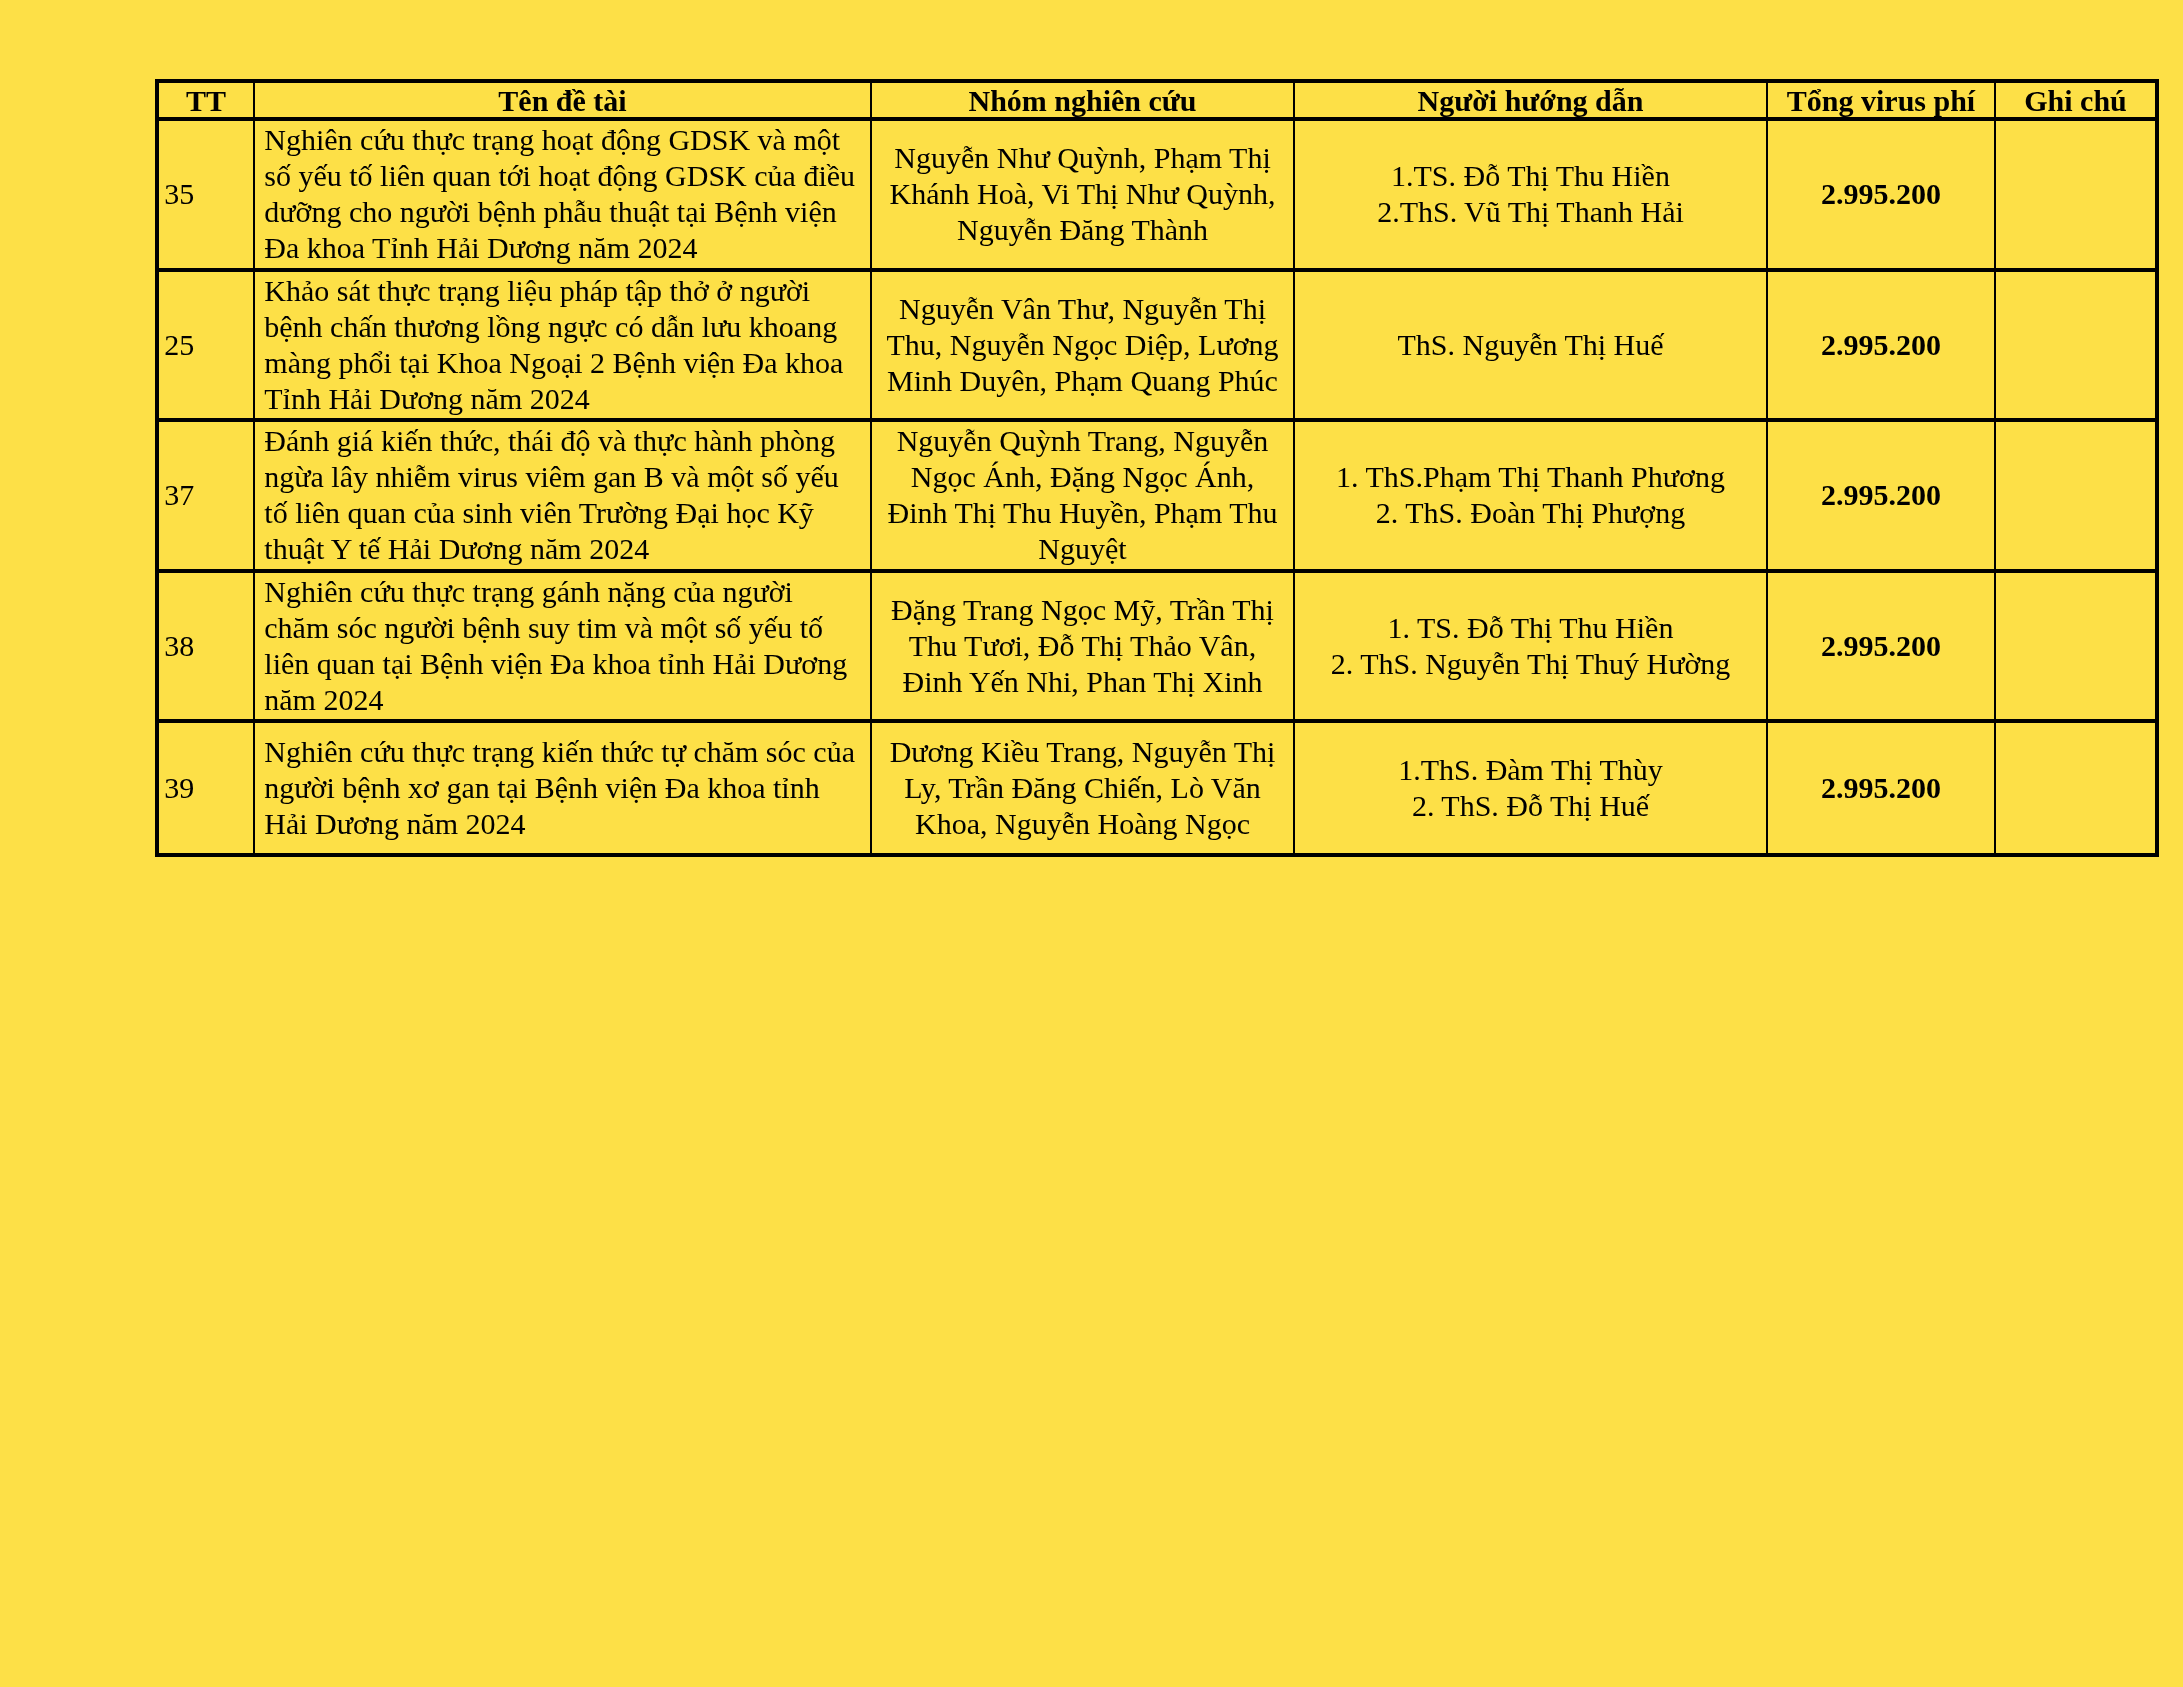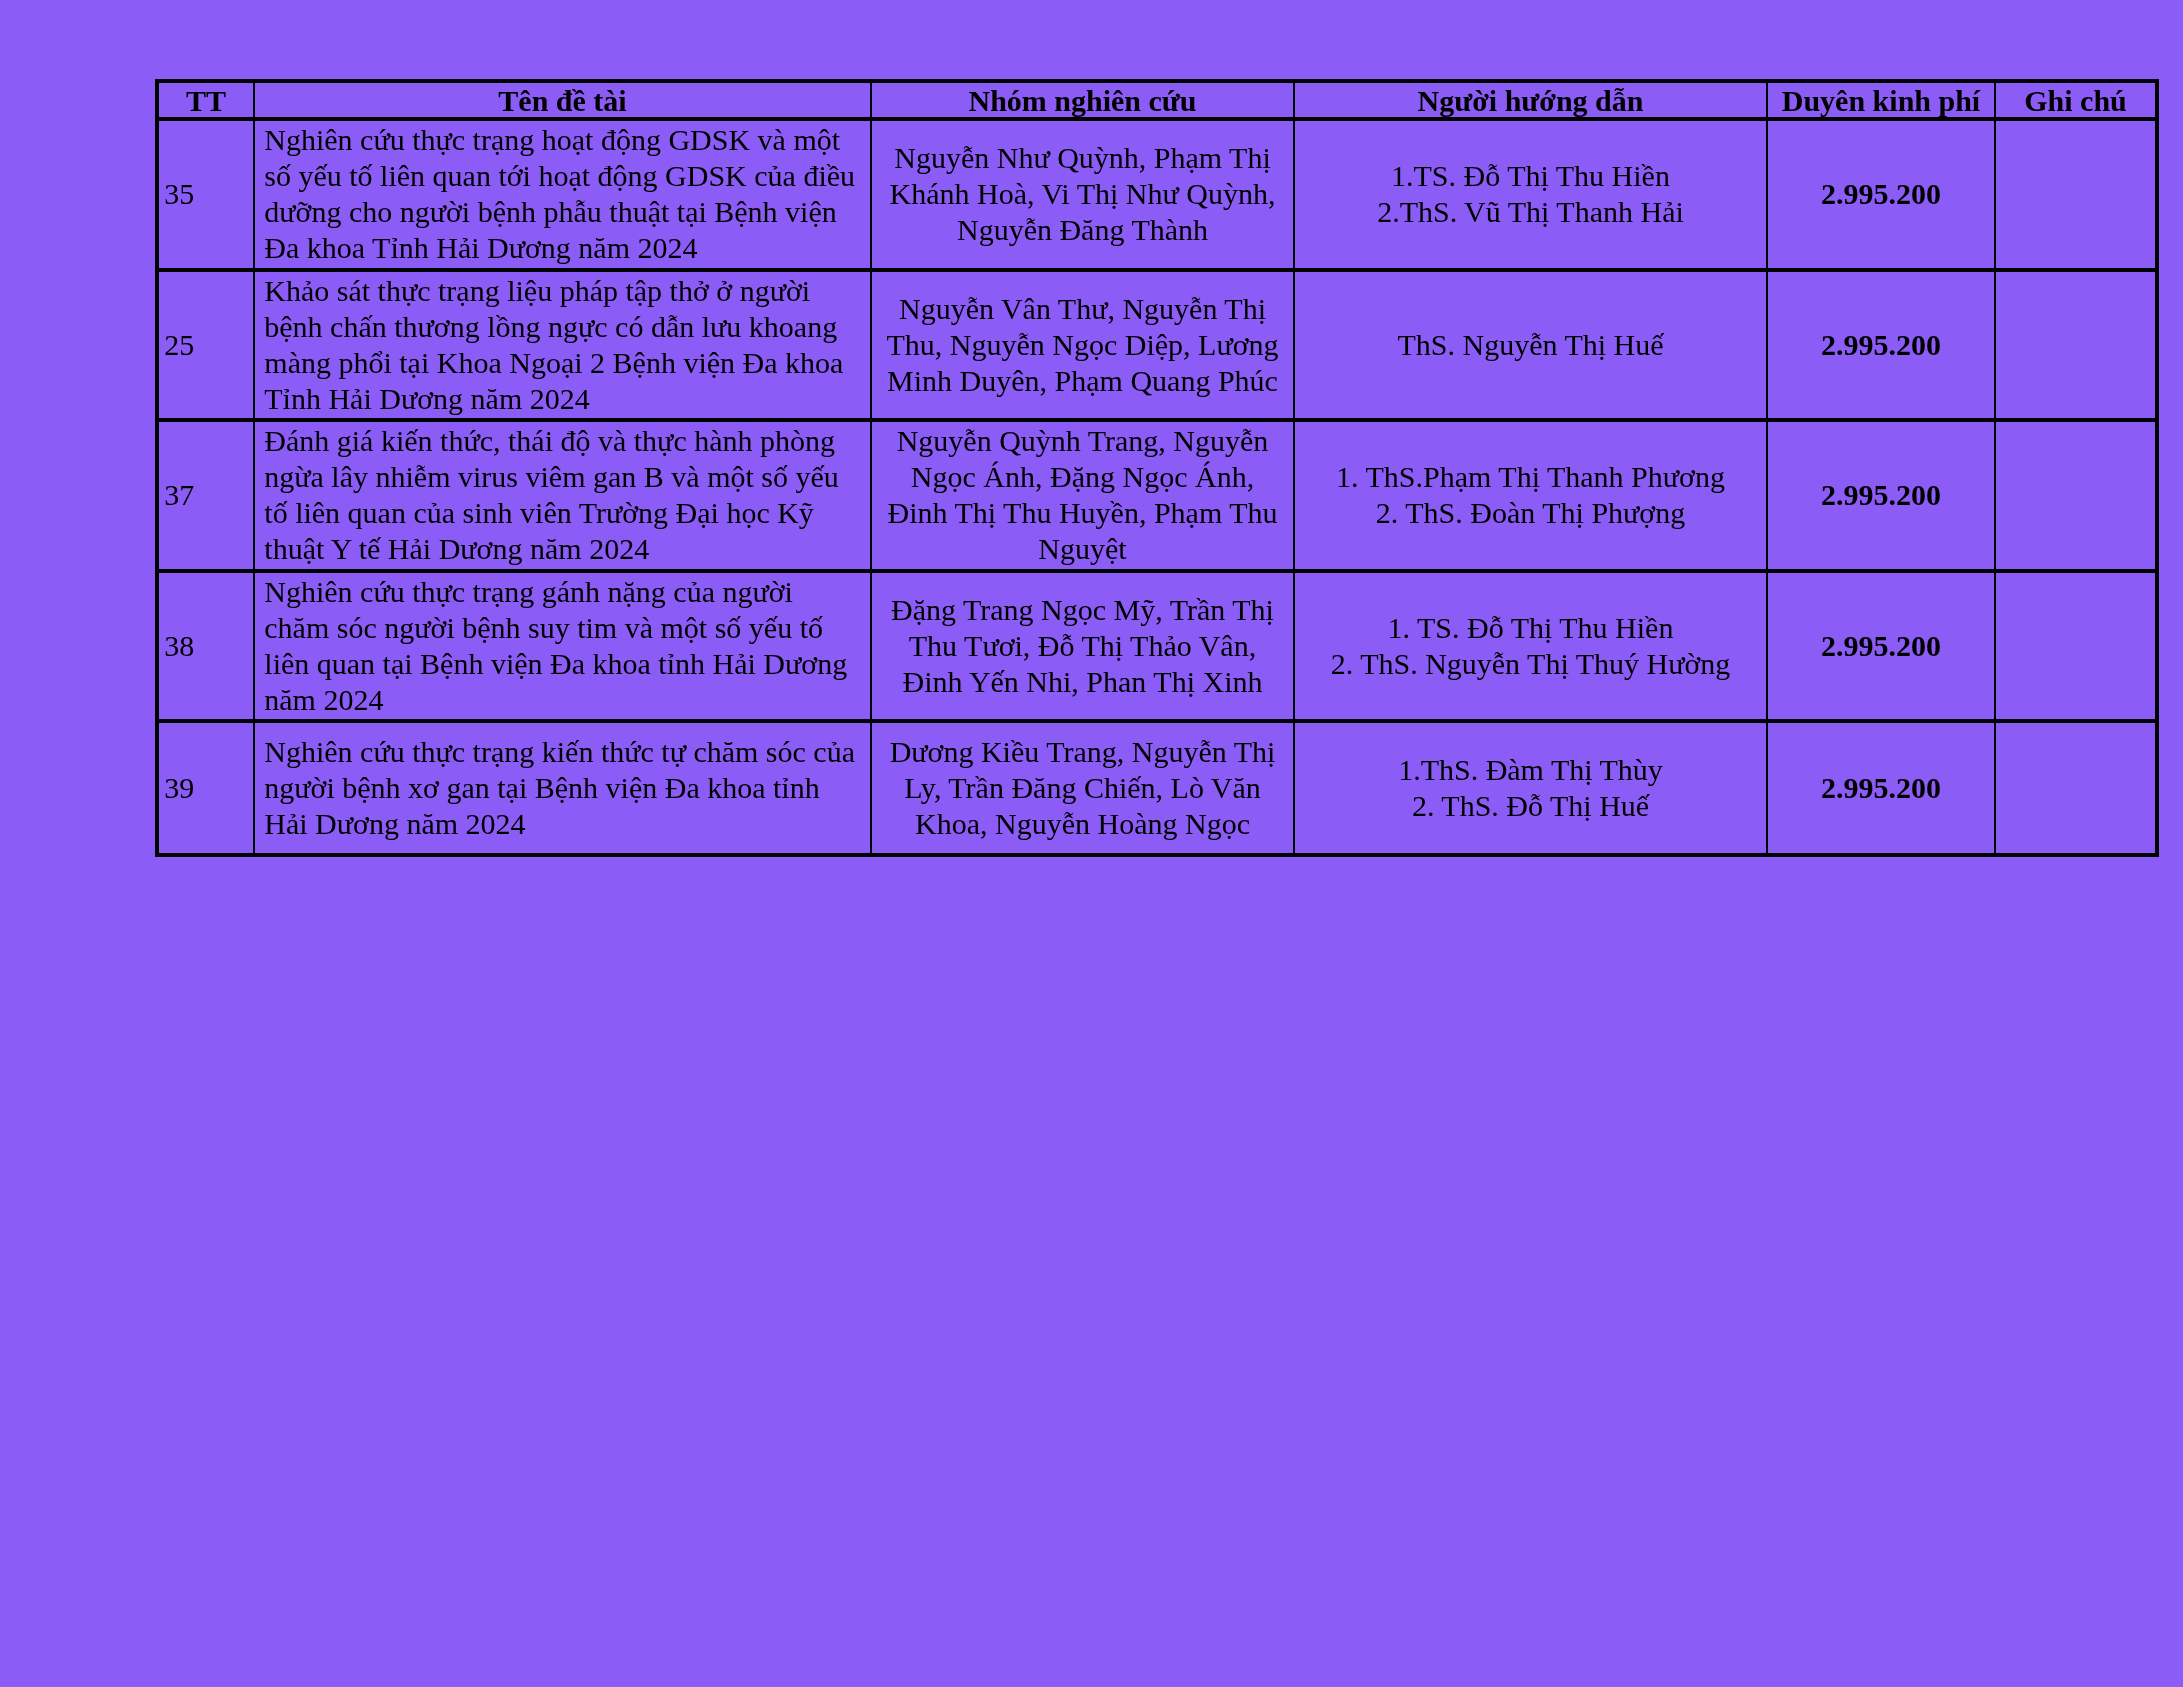--- a/index.html
+++ b/index.html
@@ -4,21 +4,21 @@
 <style>
   html, body {
     margin: 0;
     padding: 0;
     background: #ffffff;
   }
   .page {
     position: relative;
     width: 2183px;
     height: 1687px;
-    background: #8b5cf6;
+    background: #fde047;
     color: #000000;
     font-family: "Liberation Serif", "DejaVu Serif", serif;
     overflow: hidden;
   }
   table.doc-table {
     position: absolute;
     left: 155px;
     top: 79px;
     width: 2001px;
     border-collapse: collapse;
@@ -83,21 +83,21 @@
       <col style="width:473px">
       <col style="width:228px">
       <col style="width:162px">
     </colgroup>
     <thead>
       <tr style="height:34px">
         <th>TT</th>
         <th>Tên đề tài</th>
         <th>Nhóm nghiên cứu</th>
         <th>Người hướng dẫn</th>
-        <th>Duyên kinh phí</th>
+        <th>Tổng virus phí</th>
         <th>Ghi chú</th>
       </tr>
     </thead>
     <tbody>
       <tr class="sep" style="height:142px">
         <td class="cell-tt">35</td>
         <td class="cell-title">Nghiên cứu thực trạng hoạt động GDSK và một số yếu tố liên quan tới hoạt động GDSK của điều dưỡng cho người bệnh phẫu thuật tại Bệnh viện Đa khoa Tỉnh Hải Dương năm 2024</td>
         <td class="cell-team">Nguyễn Như Quỳnh, Phạm Thị Khánh Hoà, Vi Thị Như Quỳnh, Nguyễn Đăng Thành</td>
         <td class="cell-supervisors">
           <div>1.TS. Đỗ Thị Thu Hiền</div>

